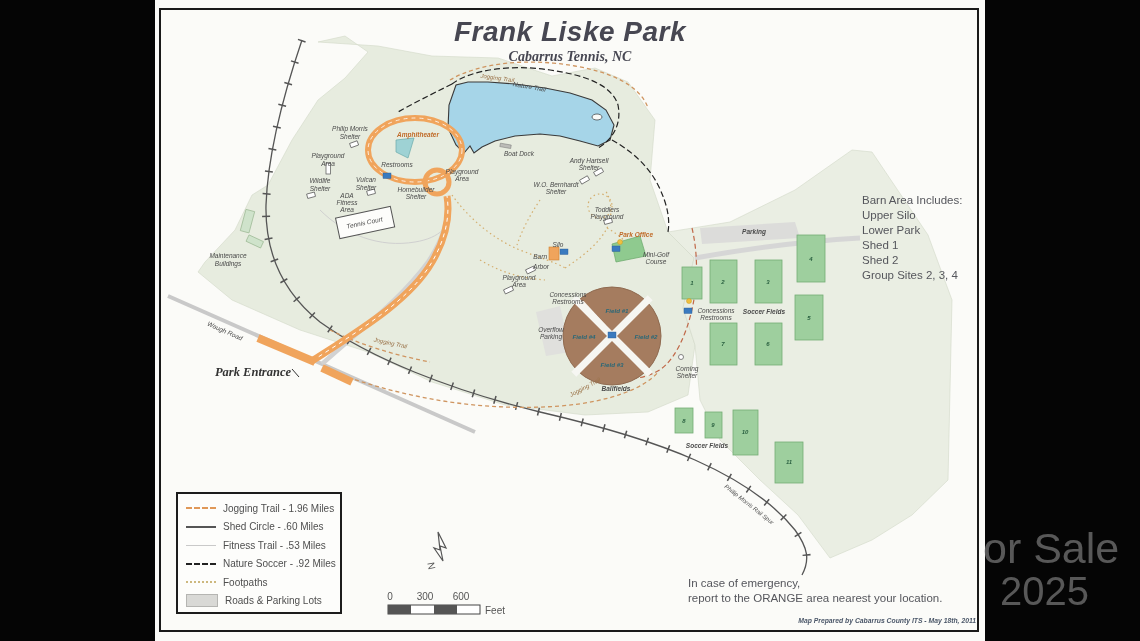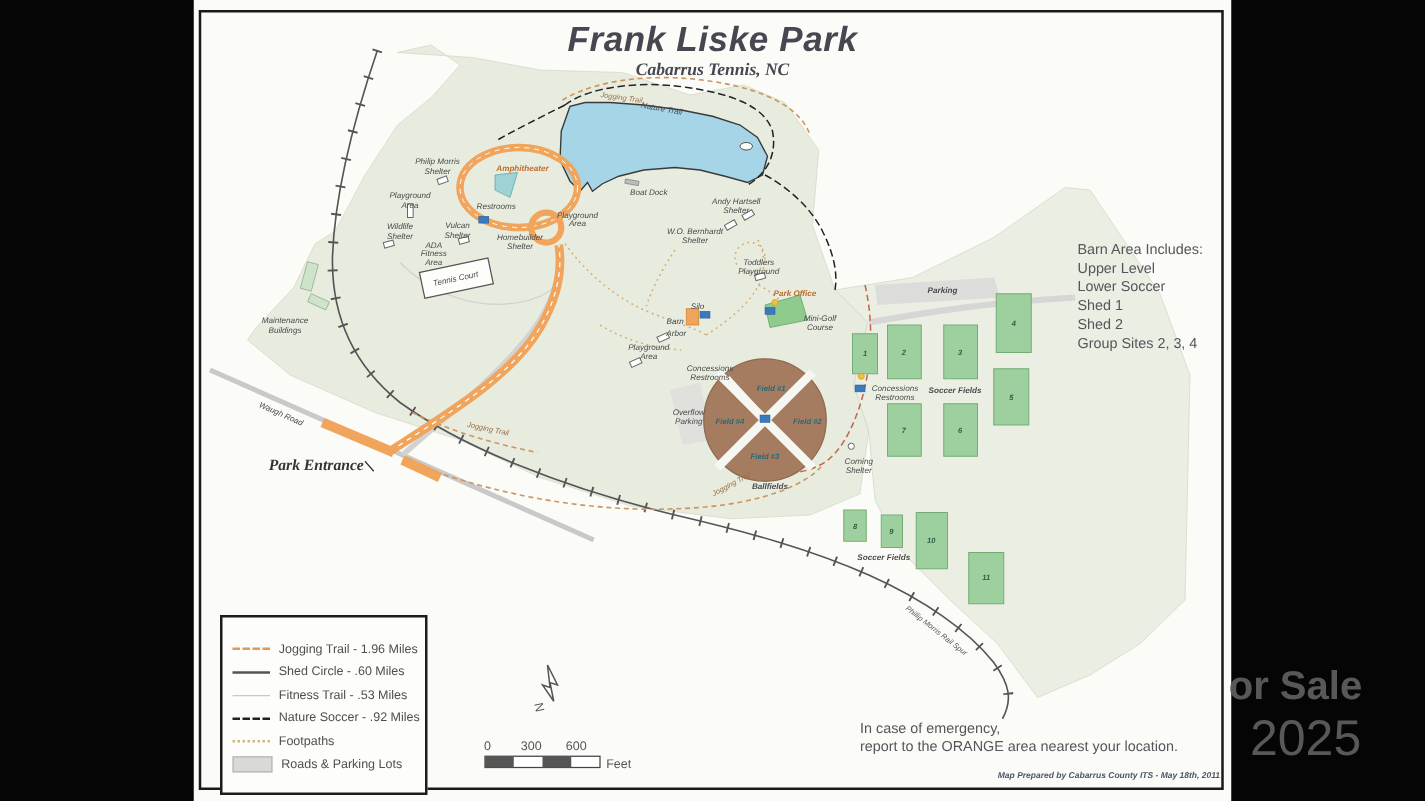--- a/index.html
+++ b/index.html
@@ -16,34 +16,34 @@
   .ml-q{font-size:6.2px;font-weight:bold;fill:#2a6878;}
   .ml-n{font-size:6px;font-weight:bold;fill:#2a6040;}
   .ml-pe{font-family:"Liberation Serif",serif;font-style:italic;font-weight:bold;font-size:12.5px;fill:#333;text-anchor:middle;}
   .ml-sc{font-family:"Liberation Sans",sans-serif;font-style:normal;font-size:10px;fill:#555;text-anchor:middle;}
   
   .title-block{position:absolute;left:155px;top:16px;width:830px;text-align:center;color:#474752;}
   .title-block h1{margin:0;font-size:28px;font-style:italic;font-weight:bold;letter-spacing:.5px;}
   .title-block h2{margin:1px 0 0 0;font-family:"Liberation Serif",serif;font-size:14px;font-style:italic;font-weight:bold;}
   .barn-block{position:absolute;left:862px;top:193px;width:120px;font-size:11.5px;line-height:15px;color:#55565c;}
   .legend-box{position:absolute;left:176px;top:492px;width:146px;height:108px;background:#fdfdfb;
-    border:2px solid #1c1c1c;padding:16px 8px;}
+    border:2px solid #1c1c1c;padding:5px 8px;}
   .lg-row{display:flex;align-items:center;height:18.5px;}
   .sw{width:30px;flex:0 0 30px;height:0;margin-right:7px;}
   .sw-jog{border-top:2px dashed #e09858;}
   .sw-lake{border-top:2px solid #555;}
   .sw-fit{border-top:1px solid #c9c9c9;}
   .sw-nat{border-top:2px dashed #222;}
   .sw-foot{border-top:2px dotted #cdb87e;}
   .sw-road{height:11px;background:#d9d9d6;border:1px solid #b5b5b2;}
   .lg-txt{font-size:10px;color:#4f4f4f;white-space:nowrap;}
   .emergency-block{position:absolute;left:688px;top:576px;font-size:11.5px;line-height:15px;color:#55565c;}
   .credit{position:absolute;left:690px;top:617px;width:286px;text-align:right;
     font-size:6.8px;font-style:italic;font-weight:bold;color:#4a5668;}
-  .wm1{position:absolute;left:983px;top:527px;font-size:32px;font-weight:bold;color:#585858;line-height:42px;}
+  .wm1{position:absolute;left:983px;top:527px;font-size:43px;font-weight:normal;color:#585858;line-height:42px;}
   .wm2{position:absolute;left:1000px;top:570px;font-size:40px;font-weight:normal;color:#585858;line-height:42px;}
 </style>
 </head>
 <body>
 
 <div class="stage">
 
 <svg width="1140" height="641" viewBox="0 0 1140 641">
 
   <rect x="0" y="0" width="1140" height="641" fill="#050505"></rect>
@@ -249,22 +249,22 @@
   </g>
 </svg>
 
 <div class="title-block">
   <h1>Frank Liske Park</h1>
   <h2>Cabarrus Tennis, NC</h2>
 </div>
 
 <div class="barn-block">
   <div>Barn Area Includes:</div>
-  <div>Upper Level</div>
-  <div>Lower Soccer</div>
+  <div>Upper Silo</div>
+  <div>Lower Park</div>
   <div>Shed 1</div>
   <div>Shed 2</div>
   <div>Group Sites 2, 3, 4</div>
 </div>
 
 <div class="legend-box">
   <div class="lg-row">
     <span class="sw sw-jog"></span>
     <span class="lg-txt">Jogging Trail - 1.96 Miles</span>
   </div>

